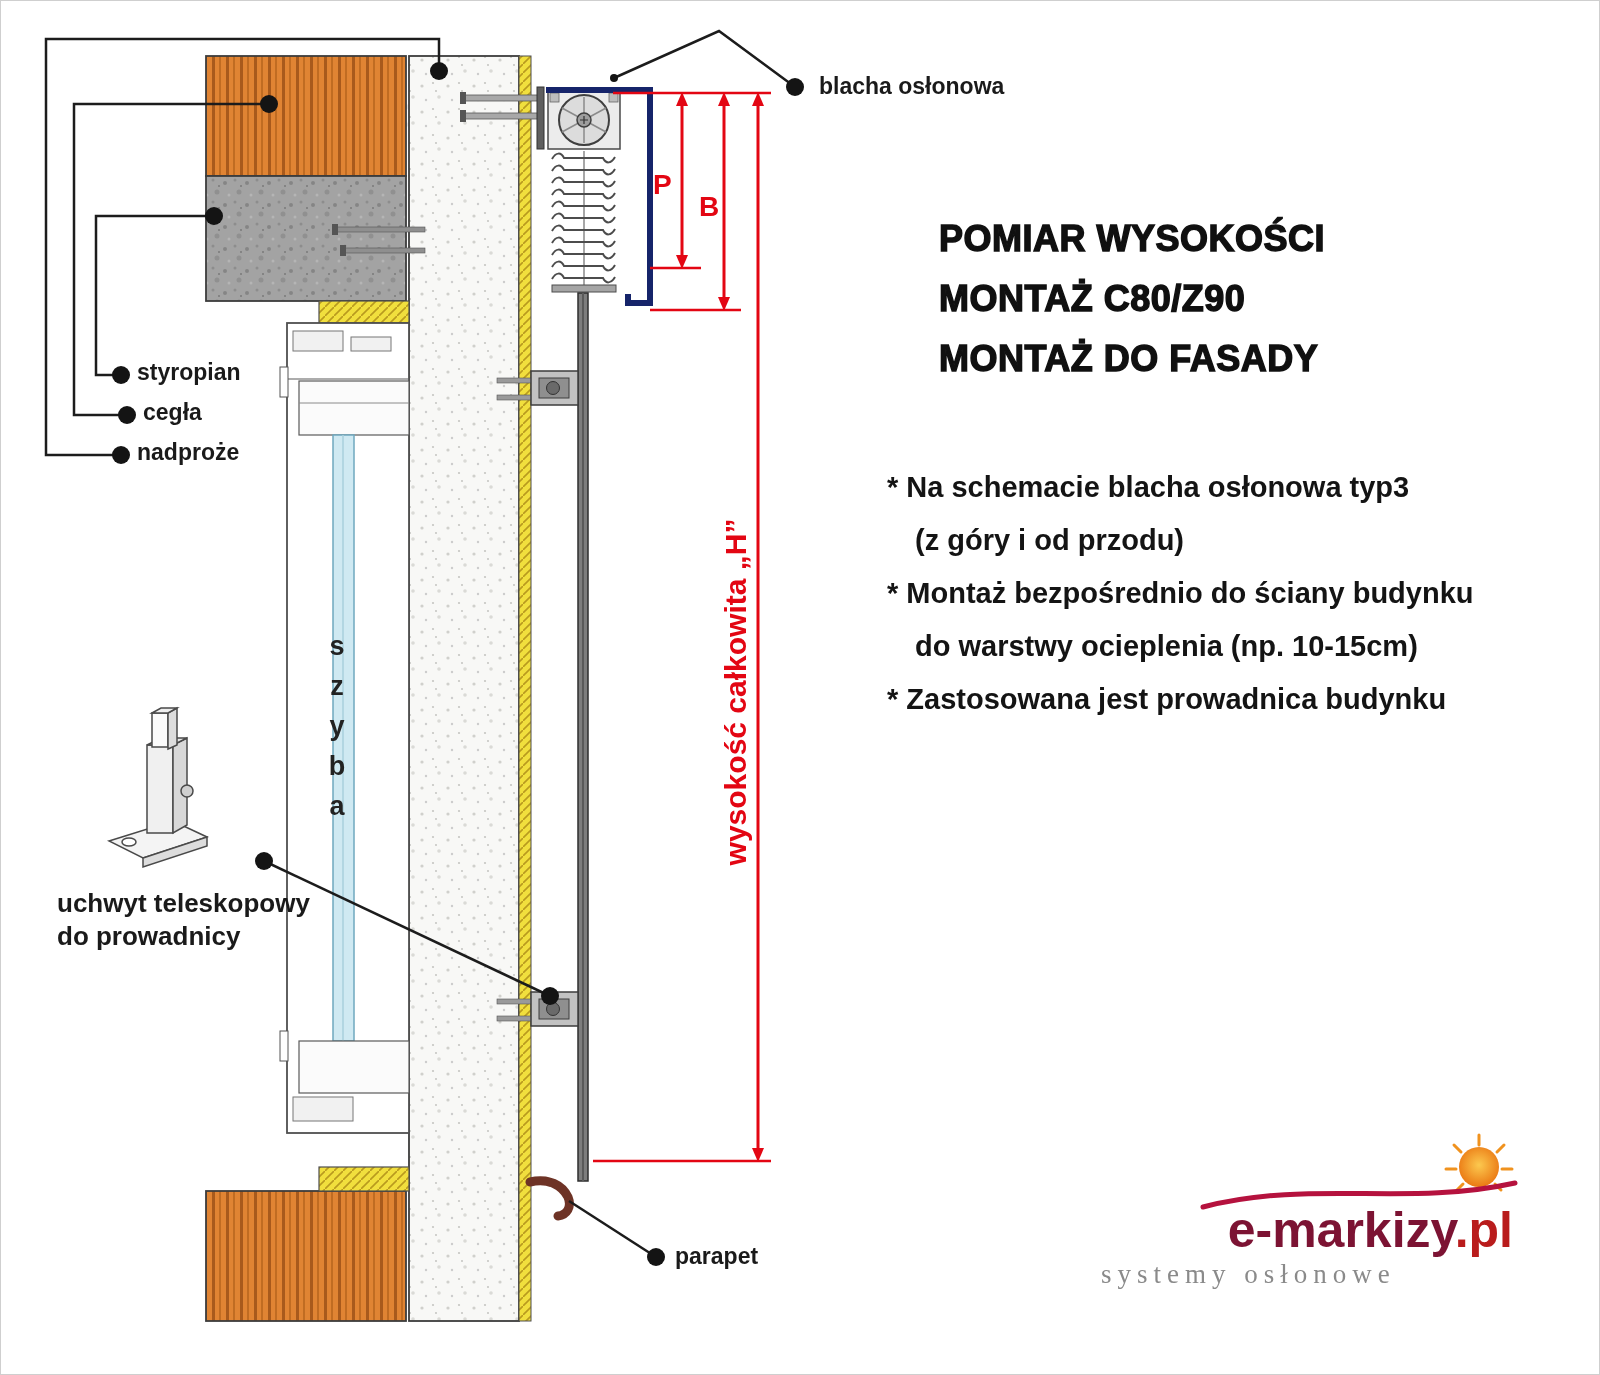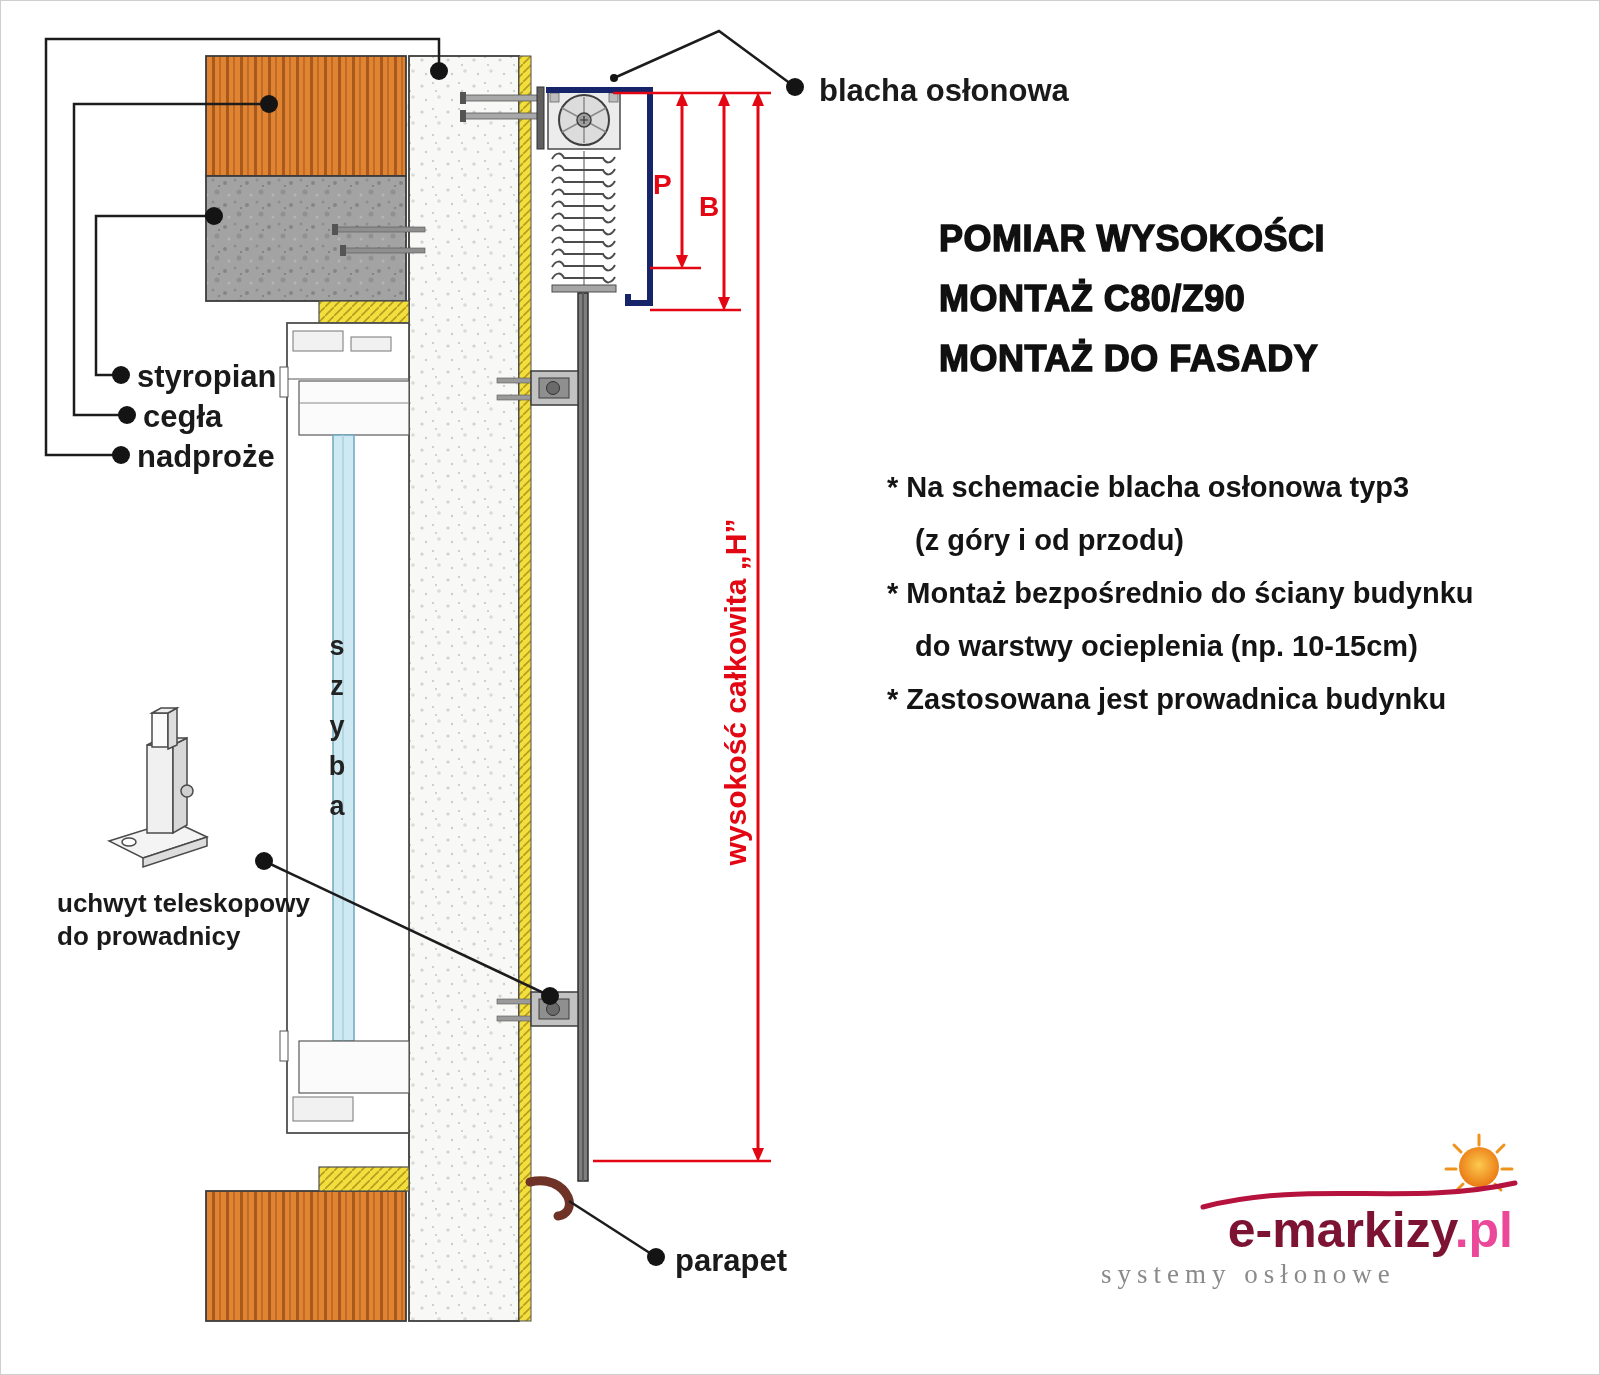--- a/index.html
+++ b/index.html
@@ -1,37 +1,37 @@
 <!DOCTYPE html>
 <html><head>
 <meta charset="utf-8">
 <style>
   html,body{margin:0;padding:0;background:#fff;}
   .page{position:relative;width:1600px;height:1375px;background:#ffffff;
         border:1px solid #cfcfcf;box-sizing:border-box;overflow:hidden;
         font-family:"Liberation Sans",sans-serif;}
   svg{display:block;}
   .abs{position:absolute;}
-  .lbl{position:absolute;font-weight:bold;color:#1a1a1a;font-size:31px;white-space:nowrap;}
+  .lbl{position:absolute;font-weight:bold;color:#1a1a1a;font-size:23px;white-space:nowrap;}
   .lbl.small{font-size:26px;line-height:1.25;}
   .dim-label{position:absolute;font-weight:bold;font-size:28px;color:#e30613;}
   .h-label{position:absolute;left:435px;top:674px;width:600px;text-align:center;
            transform:rotate(-90deg);font-size:30px;font-weight:bold;color:#e30613;white-space:nowrap;}
   .szyba{position:absolute;left:320px;top:630px;writing-mode:vertical-rl;text-orientation:upright;
          letter-spacing:10px;font-size:27px;font-weight:bold;color:#222;}
   .title{position:absolute;left:938px;top:208px;font-size:36px;line-height:60px;font-weight:bold;
          color:#101010;-webkit-text-stroke:1.4px #101010;letter-spacing:0.5px;}
   .bullets{position:absolute;left:886px;top:460px;font-size:29px;font-weight:bold;color:#141414;
            line-height:53px;}
   .b-line{white-space:nowrap;}
   .b-line.indent{padding-left:28px;}
   .brand-line{position:absolute;left:1100px;top:1200px;width:412px;text-align:right;
               font-size:50px;font-weight:bold;white-space:nowrap;}
   .brand-name{color:#7c1333;}
-  .brand-tld{color:#ec4899;}
+  .brand-tld{color:#b91c1c;}
   .tagline{position:absolute;left:1100px;top:1258px;width:412px;
            font-size:27px;color:#8a8a8a;letter-spacing:6px;white-space:nowrap;font-family:Liberation Serif, serif;}
 </style>
 </head>
 <body>
 
 <div class="page">
 
   <svg class="abs" style="left:0;top:0" width="860" height="1375" viewBox="0 0 860 1375">
     <defs>

